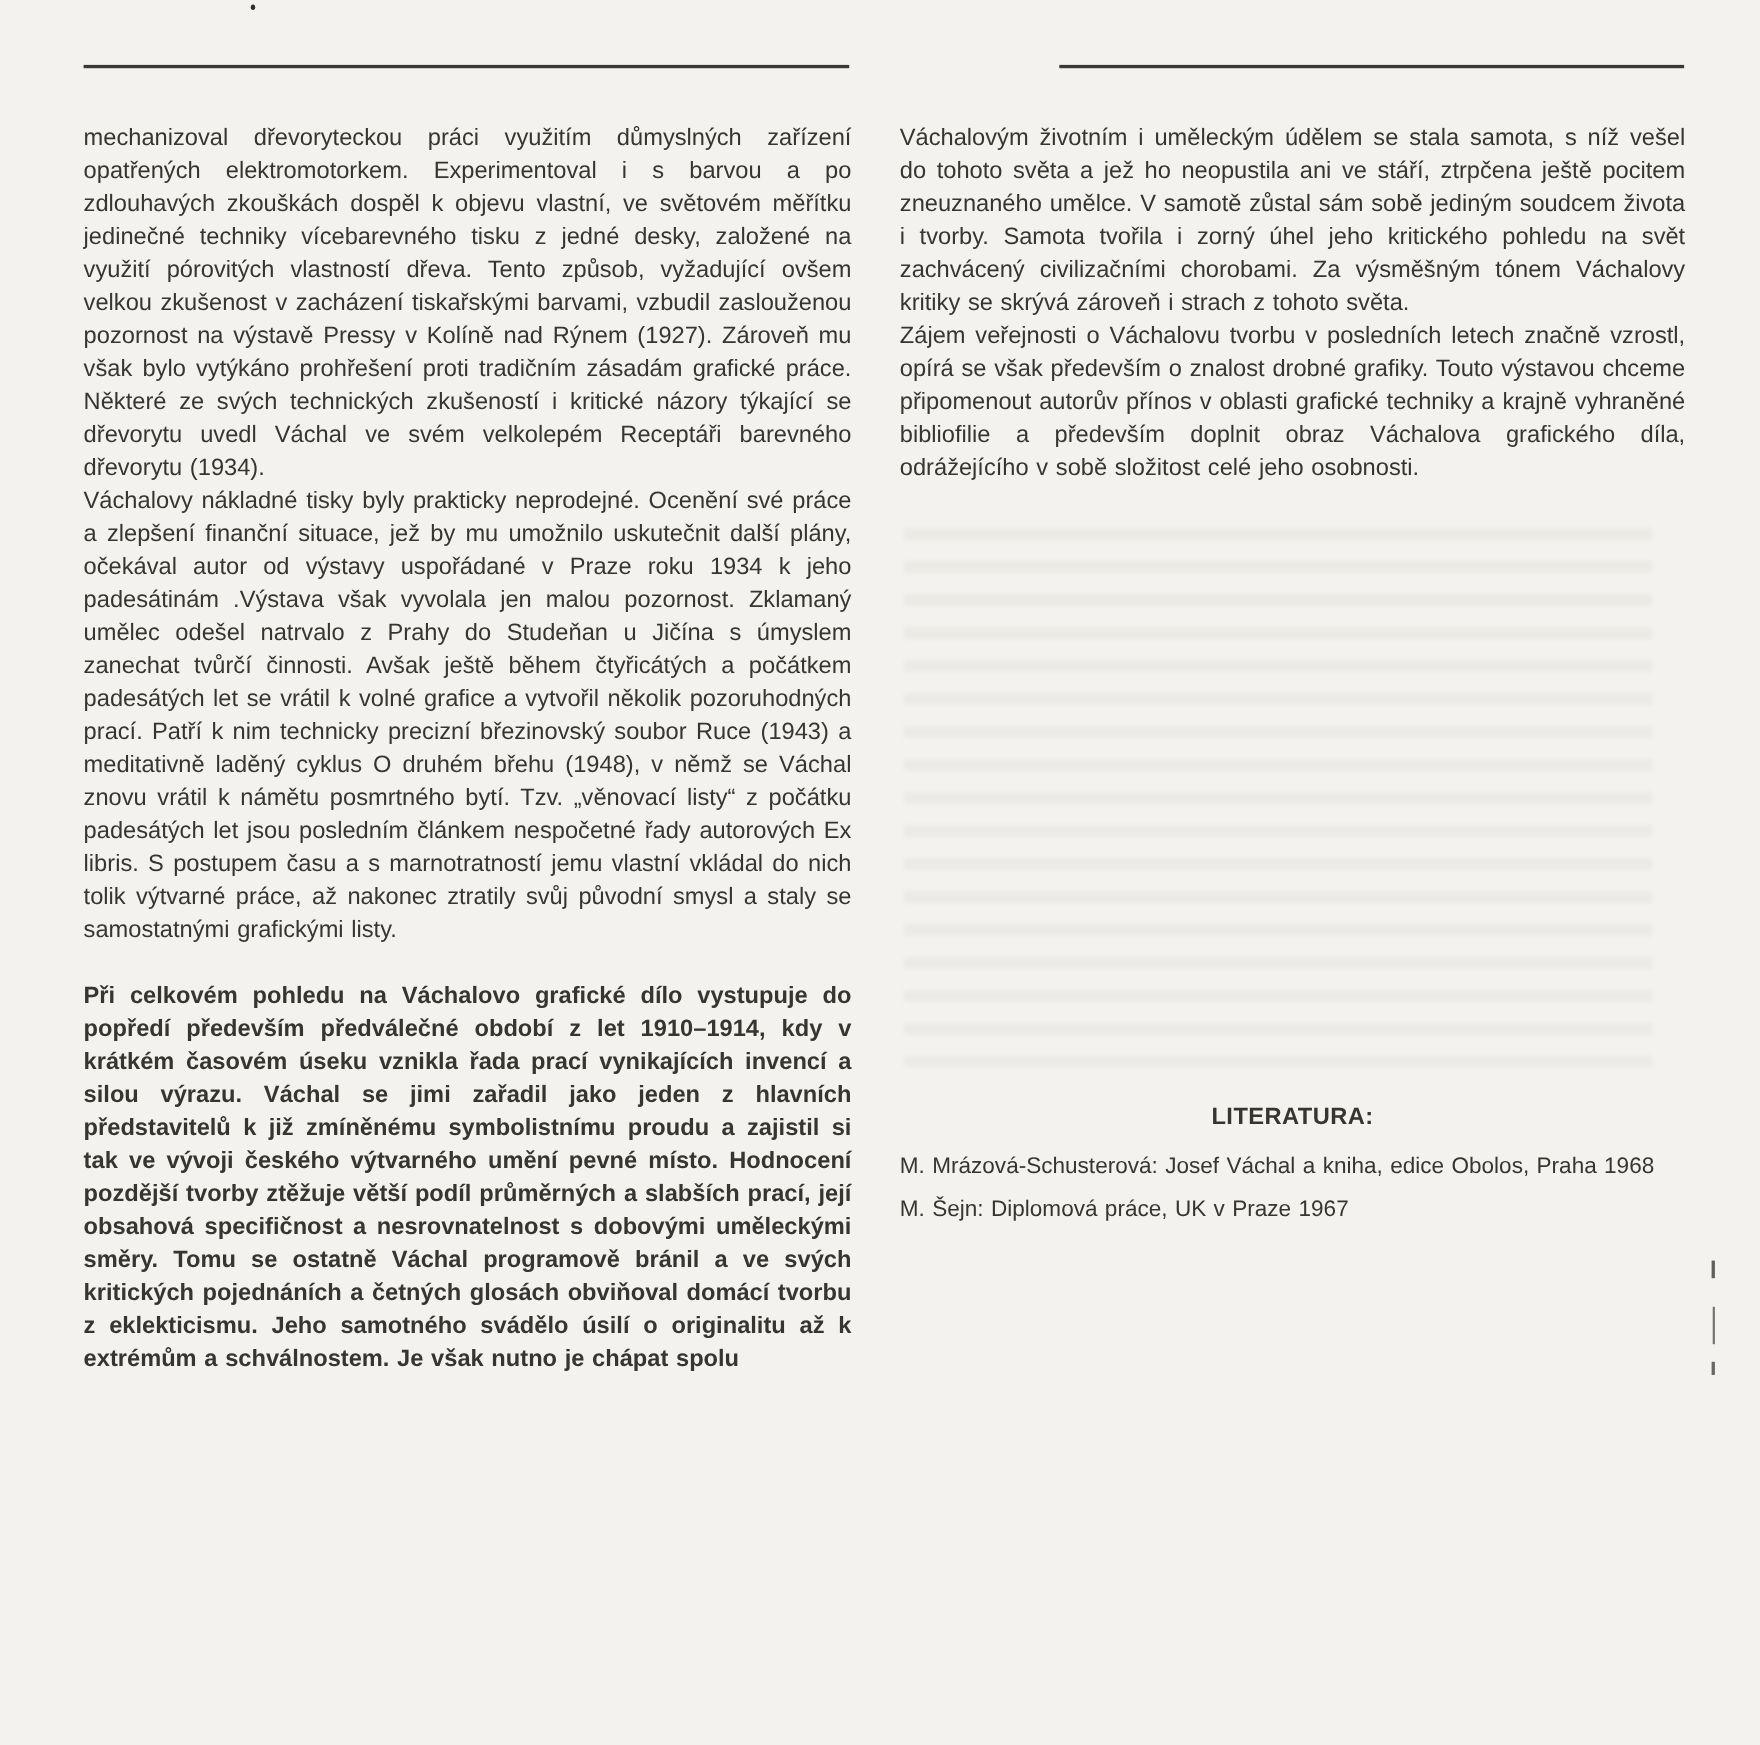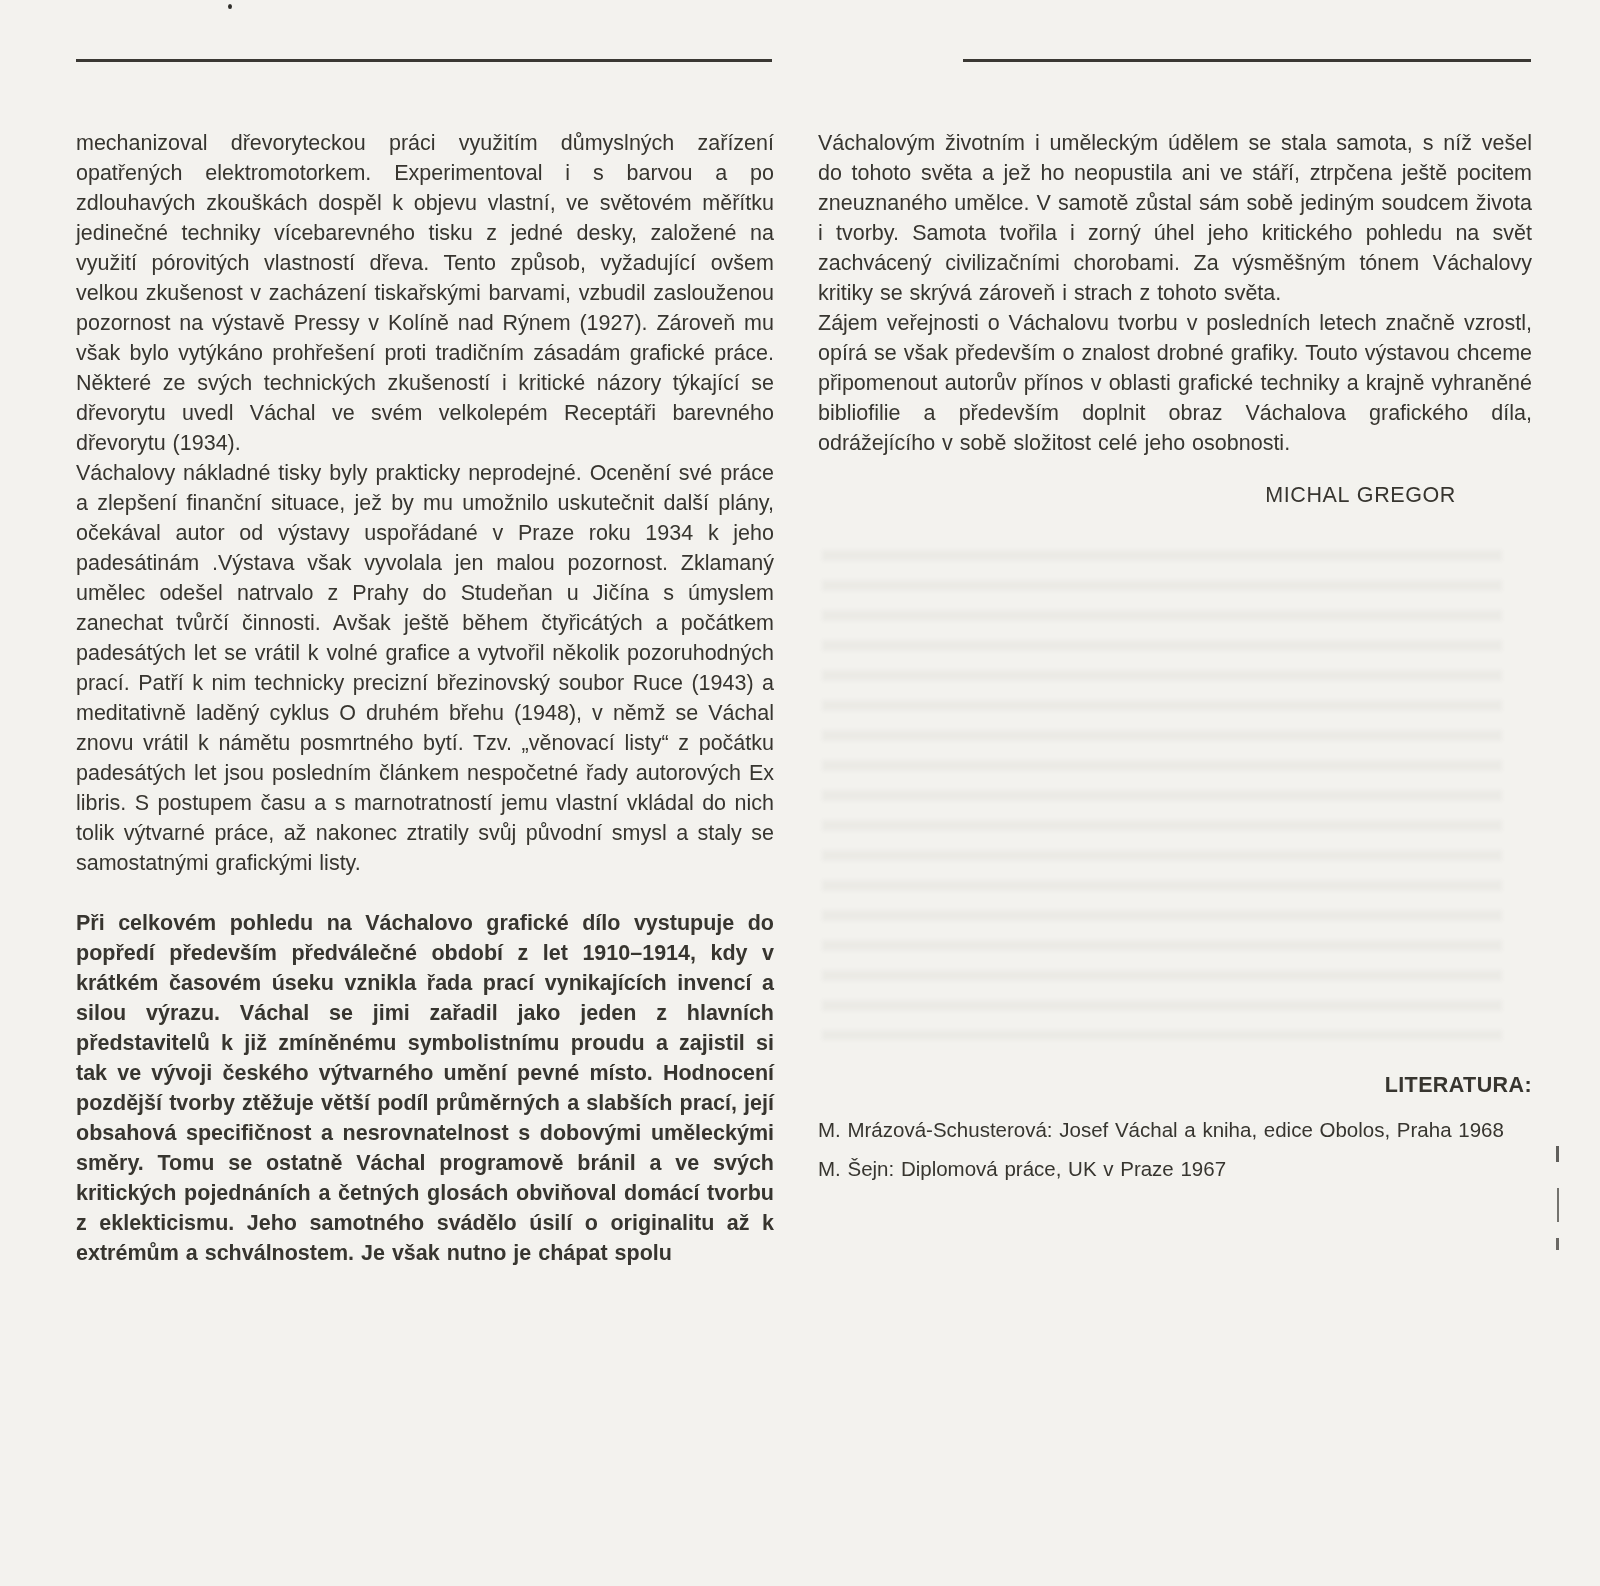--- a/index.html
+++ b/index.html
@@ -21,21 +21,21 @@
     position: absolute;
     top: 59px;
     height: 3px;
     background: #3a3833;
   }
   .rule-left  { left: 76px;  width: 696px; }
   .rule-right { left: 963px; width: 568px; }
 
   .col {
     position: absolute;
-    top: 128px;
+    top: 110px;
     font-size: 21.5px;
     line-height: 30px;
     text-align: justify;
     word-spacing: 1px;
   }
   .col p { margin: 0; }
   .col-left  { left: 76px;  width: 698px; }
   .col-right { left: 818px; width: 714px; }
 
   .gap-above { margin-top: 30px !important; font-weight: bold; }
@@ -64,21 +64,21 @@
     );
     filter: blur(2px);
     opacity: 0.5;
   }
 
   .lit-heading {
     font-weight: bold;
     font-size: 21.5px;
     letter-spacing: 0.4px;
     margin: 0 0 16px 0;
-    text-align: right;
+    text-align: center;
   }
   .lit-item {
     margin: 0 0 10px 0;
     padding-left: 42px;
     text-indent: -42px;
     font-size: 20.5px;
     line-height: 28.5px;
   }
 
   .speck {
@@ -98,21 +98,20 @@
   <div class="col col-left">
     <p>mechanizoval dřevoryteckou práci využitím důmyslných zařízení opatřených elektromotorkem. Experimentoval i s barvou a po zdlouhavých zkouškách dospěl k objevu vlastní, ve světovém měřítku jedinečné techniky vícebarevného tisku z jedné desky, založené na využití pórovitých vlastností dřeva. Tento způsob, vyžadující ovšem velkou zkušenost v zacházení tiskařskými barvami, vzbudil zaslouženou pozornost na výstavě Pressy v Kolíně nad Rýnem (1927). Zároveň mu však bylo vytýkáno prohřešení proti tradičním zásadám grafické práce. Některé ze svých technických zkušeností i kritické názory týkající se dřevorytu uvedl Váchal ve svém velkolepém Receptáři barevného dřevorytu (1934).</p>
     <p>Váchalovy nákladné tisky byly prakticky neprodejné. Ocenění své práce a zlepšení finanční situace, jež by mu umožnilo uskutečnit další plány, očekával autor od výstavy uspořádané v Praze roku 1934 k jeho padesátinám .Výstava však vyvolala jen malou pozornost. Zklamaný umělec odešel natrvalo z Prahy do Studeňan u Jičína s úmyslem zanechat tvůrčí činnosti. Avšak ještě během čtyřicátých a počátkem padesátých let se vrátil k volné grafice a vytvořil několik pozoruhodných prací. Patří k nim technicky precizní březinovský soubor Ruce (1943) a meditativně laděný cyklus O druhém břehu (1948), v němž se Váchal znovu vrátil k námětu posmrtného bytí. Tzv. „věnovací listy“ z počátku padesátých let jsou posledním článkem nespočetné řady autorových Ex libris. S postupem času a s marnotratností jemu vlastní vkládal do nich tolik výtvarné práce, až nakonec ztratily svůj původní smysl a staly se samostatnými grafickými listy.</p>
     <p class="gap-above">Při celkovém pohledu na Váchalovo grafické dílo vystupuje do popředí především předválečné období z let 1910–1914, kdy v krátkém časovém úseku vznikla řada prací vynikajících invencí a silou výrazu. Váchal se jimi zařadil jako jeden z hlavních představitelů k již zmíněnému symbolistnímu proudu a zajistil si tak ve vývoji českého výtvarného umění pevné místo. Hodnocení pozdější tvorby ztěžuje větší podíl průměrných a slabších prací, její obsahová specifičnost a nesrovnatelnost s dobovými uměleckými směry. Tomu se ostatně Váchal programově bránil a ve svých kritických pojednáních a četných glosách obviňoval domácí tvorbu z eklekticismu. Jeho samotného svádělo úsilí o originalitu až k extrémům a schválnostem. Je však nutno je chápat spolu</p>
   </div>
 
   <div class="col col-right">
     <p>Váchalovým životním i uměleckým údělem se stala samota, s níž vešel do tohoto světa a jež ho neopustila ani ve stáří, ztrpčena ještě pocitem zneuznaného umělce. V samotě zůstal sám sobě jediným soudcem života i tvorby. Samota tvořila i zorný úhel jeho kritického pohledu na svět zachvácený civilizačními chorobami. Za výsměšným tónem Váchalovy kritiky se skrývá zároveň i strach z tohoto světa.</p>
     <p>Zájem veřejnosti o Váchalovu tvorbu v posledních letech značně vzrostl, opírá se však především o znalost drobné grafiky. Touto výstavou chceme připomenout autorův přínos v oblasti grafické techniky a krajně vyhraněné bibliofilie a především doplnit obraz Váchalova grafického díla, odrážejícího v sobě složitost celé jeho osobnosti.</p>
 
-    <div class="author">MICHAL GREGOR</div>
 
     <div class="ghost">
       <div class="ghost-lines"></div>
     </div>
 
     <div class="lit-heading">LITERATURA:</div>
 
     <div class="lit-item">M. Mrázová-Schusterová: Josef Váchal a kniha, edice Obolos, Praha 1968</div>
     <div class="lit-item">M. Šejn: Diplomová práce, UK v Praze 1967</div>
   </div>

